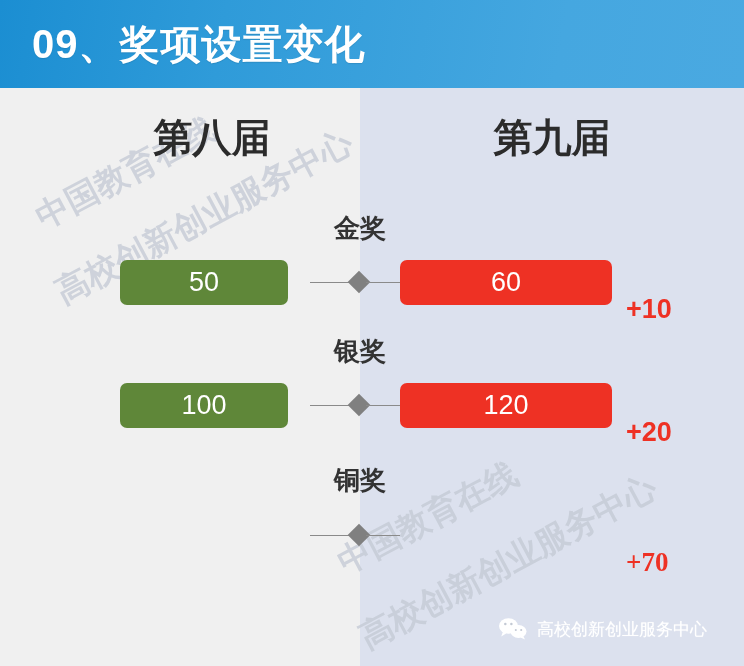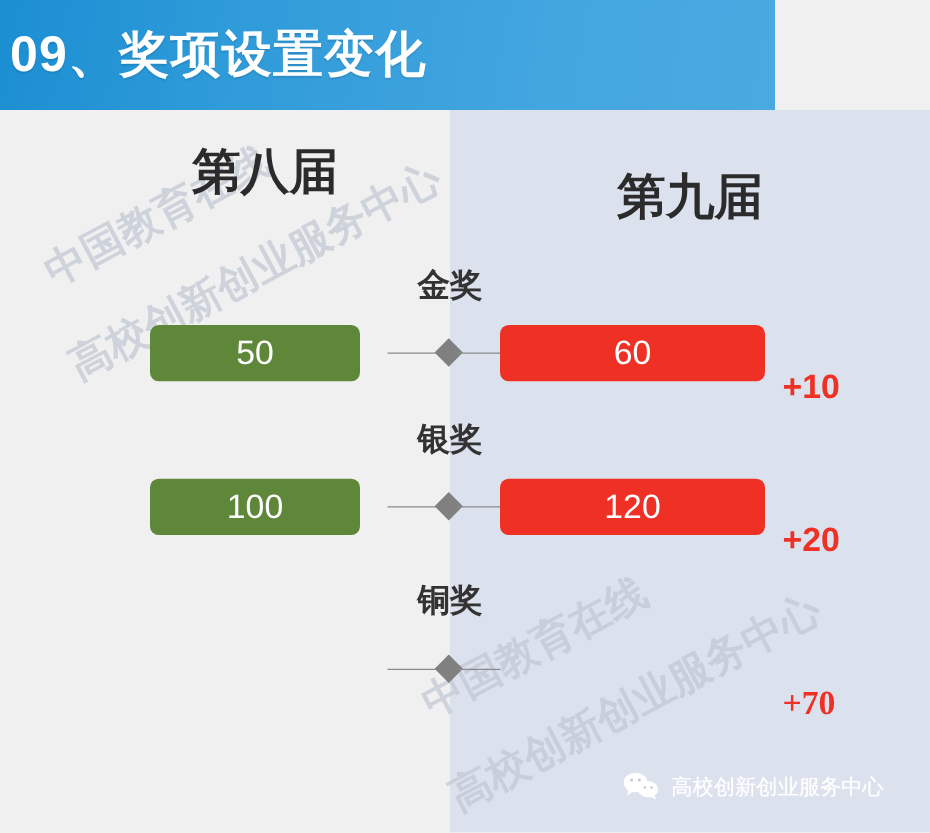--- a/index.html
+++ b/index.html
@@ -19,27 +19,27 @@
     height: 666px;
     overflow: hidden;
     background: #f0f0f0;
   }
 
   
   .header {
     position: absolute;
     left: 0;
     top: 0;
-    width: 620px;
+    width: 744px;
     height: 88px;
     background: linear-gradient(100deg, #1b8ed2 0%, #2f9bd9 30%, #45a7e0 75%, #4aa9e1 100%);
     display: flex;
     align-items: center;
     box-sizing: border-box;
-    padding-left: 8px;
+    padding-left: 32px;
   }
   .header-title {
     color: #ffffff;
     font-size: 40px;
     font-weight: bold;
     letter-spacing: 1px;
     line-height: 1;
     white-space: nowrap;
     text-shadow: 0 1px 1px rgba(0,0,0,0.10);
   }
@@ -84,21 +84,21 @@
   .col-head {
     position: absolute;
     top: 118px;
     font-size: 39px;
     font-weight: bold;
     color: #2b2b2b;
     white-space: nowrap;
     line-height: 1;
   }
   .col-head-left  { left: 0;   width: 424px; text-align: center; }
-  .col-head-right { left: 360px; width: 384px; text-align: center; margin-top: 20px; }
+  .col-head-right { left: 360px; width: 384px; text-align: center; }
 
   
   .row {
     position: absolute;
     left: 0;
     width: 744px;
     height: 110px;
   }
   .row-1 { top: 215px; padding-left: 29px; }
   .row-2 { top: 338px; text-decoration: underline; }

